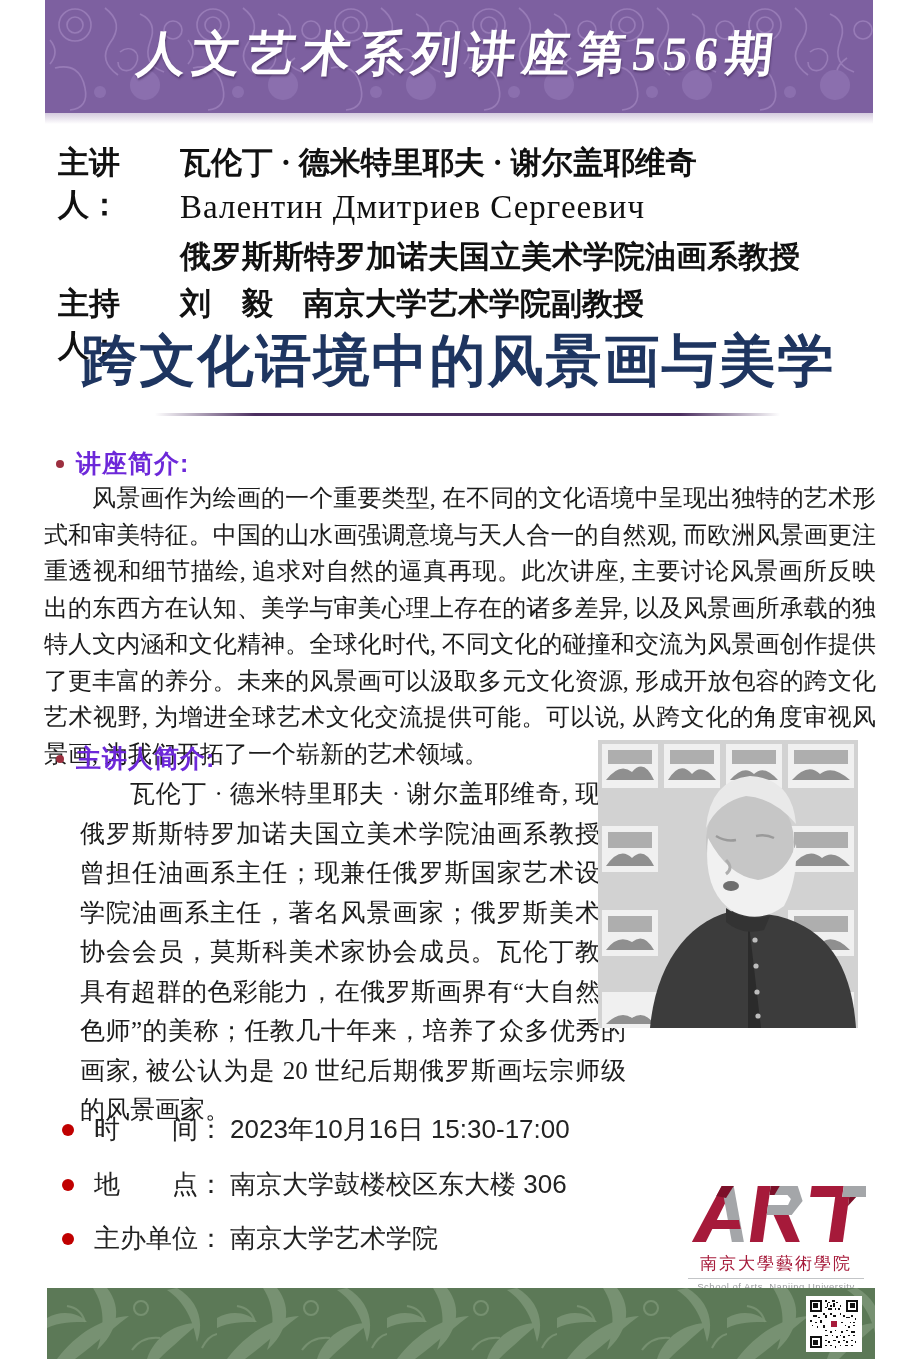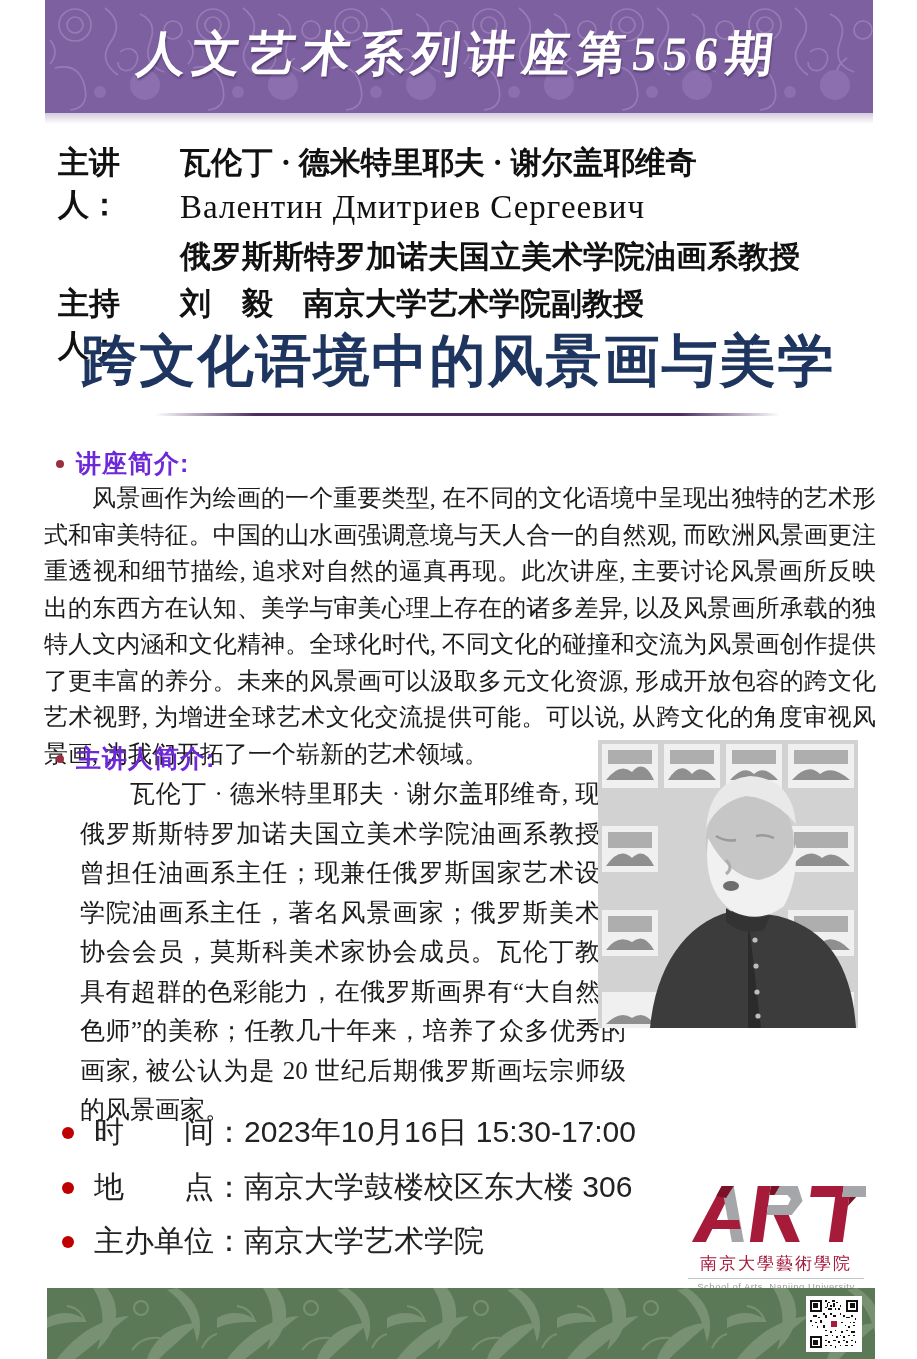--- a/index.html
+++ b/index.html
@@ -37,24 +37,24 @@
   .body-text{position:absolute;margin:0;font-family:"Liberation Serif",serif;color:#1c1c1c;
         text-align:justify;text-indent:2em;}
   .intro-body{left:44px;top:480px;width:832px;font-size:24px;line-height:36.5px;}
   .bio-body{left:44px;top:774px;width:546px;font-size:25px;line-height:39.5px;margin-left:36px;}
 
   
   .photo{position:absolute;left:598px;top:740px;width:260px;height:288px;}
 
   
   .detail-row{position:absolute;left:62px;display:flex;align-items:center;
-        font-size:30px;color:#222;}
+        font-size:26px;color:#222;}
   .detail-dot{width:12px;height:12px;border-radius:50%;background:#c00000;margin-right:20px;flex:0 0 12px;}
   .detail-label{white-space:pre;}
-  .detail-value{}
+  .detail-value{margin-left:6px;}
 
   
   .art-logo{position:absolute;left:686px;top:1184px;width:180px;text-align:center;}
   .logo-cn{color:#a61a3a;font-family:Liberation Serif, serif;font-size:17px;
         letter-spacing:2px;margin-top:2px;}
   .logo-rule{border:none;border-top:1px solid #c3c5c7;margin:3px 2px 2px 2px;}
   .logo-en{color:#9b9da0;font-size:9.5px;letter-spacing:.5px;}
 
   
   .footer-band{position:absolute;left:47px;top:1288px;width:828px;height:71px;overflow:hidden;}

